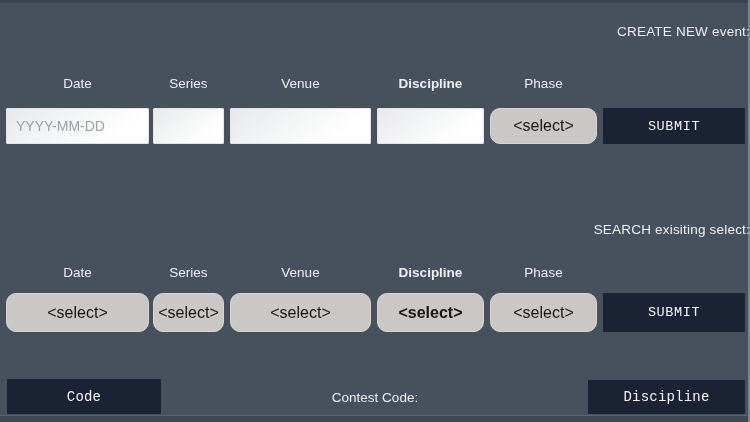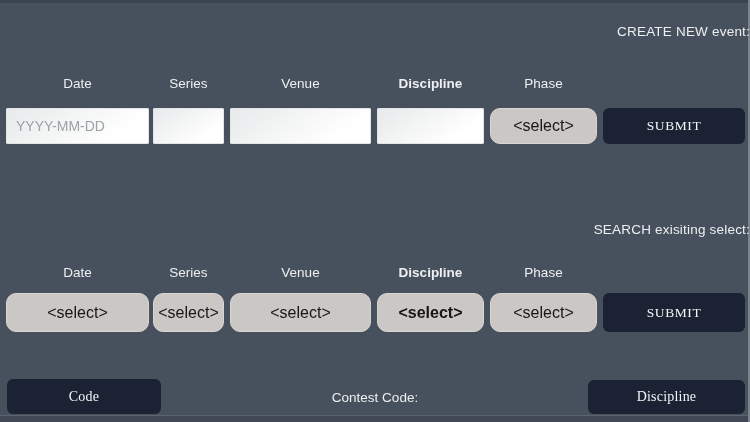--- a/index.html
+++ b/index.html
@@ -42,23 +42,23 @@
     font-family:inherit; font-size:14px; color:#222; padding:0 9px; outline:none;
   }
   .text-input::placeholder { color:#9CA1A6; opacity:1; }
   .select-btn {
     height:100%; border:1px solid #D8D5D2; border-radius:10px;
     background: var(--select-button,#CAC7C4);
     font-family:inherit; font-size:16px; color:var(--text-dark,#161616);
     display:flex; align-items:center; justify-content:center; cursor:pointer;
   }
   .dark-btn {
-    height:100%; border:none; border-radius:6px;
+    height:100%; border:none; border-radius:1px;
     background: var(--dark-button,#1A2233);
-    font-family:Liberation Serif, serif; font-size:13.5px; color:#F5F6F8; letter-spacing:0.6px;
+    font-family:Liberation Mono, monospace; font-size:13.5px; color:#F5F6F8; letter-spacing:0.6px;
     display:flex; align-items:center; justify-content:center; cursor:pointer;
   }
   .login-btn    { position:absolute; left:7px;   top:379px; width:154px; height:35px; font-size:14px; letter-spacing:0.2px; }
   .startlist-btn{ position:absolute; left:588px; top:380px; width:157px; height:34px; font-size:14px; letter-spacing:0.2px; }
   .contest-code {
     position:absolute; left:0; right:0; top:390px; text-align:center;
     color: var(--text-light,#EDEFF1); font-size:13.5px;
   }
 </style>
 </head>

